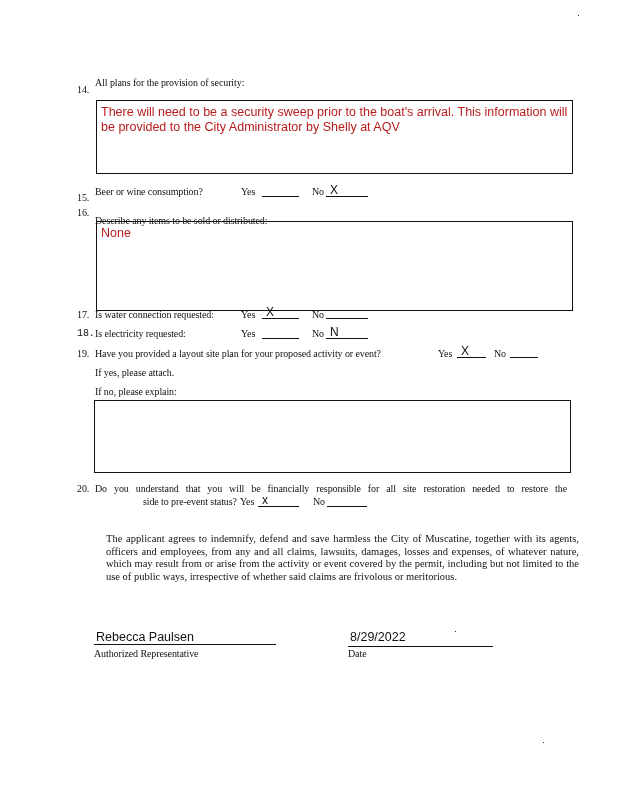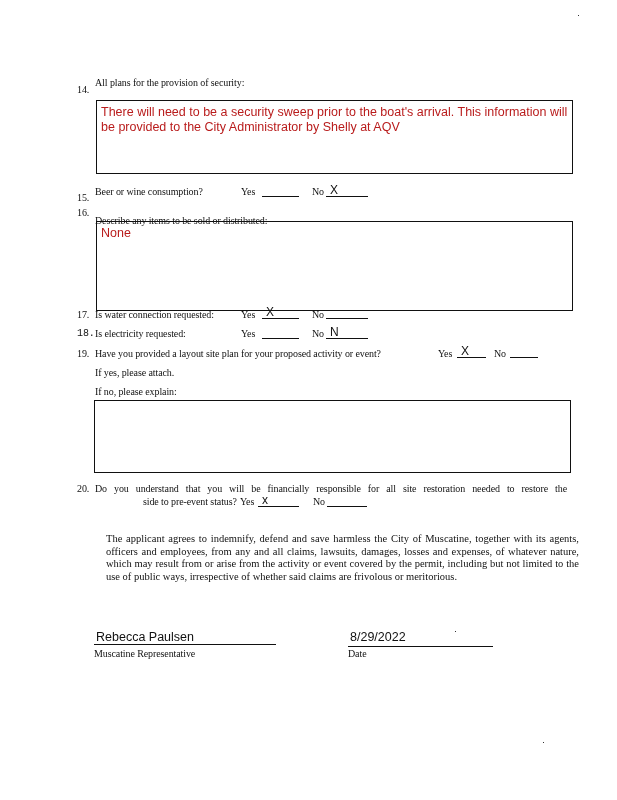--- a/index.html
+++ b/index.html
@@ -90,21 +90,21 @@
   <div class="blank" style="left:258px;top:495px;width:41px;">x</div>
   <span class="abs serif" style="left:313px;top:496px;">No</span>
   <div class="blank" style="left:327px;top:495px;width:40px;"></div>
 </div>
 
 <div class="para" style="top:533px;">The applicant agrees to indemnify, defend and save harmless the City of Muscatine, together with its agents, officers and employees, from any and all claims, lawsuits, damages, losses and expenses, of whatever nature, which may result from or arise from the activity or event covered by the permit, including but not limited to the use of public ways, irrespective of whether said claims are frivolous or meritorious.</div>
 
 <div>
   <span class="sigval" style="left:96px;top:630px;">Rebecca Paulsen</span>
   <div class="sigline" style="left:94px;top:630px;width:182px;"></div>
-  <span class="abs serif" style="left:94px;top:648px;">Muscatine Representative</span>
+  <span class="abs serif" style="left:94px;top:648px;">Authorized Representative</span>
 
   <span class="sigval" style="left:350px;top:630px;">8/29/2022</span>
   <div class="sigline" style="left:348px;top:632px;width:145px;"></div>
   <span class="abs serif" style="left:348px;top:648px;">Date</span>
 </div>
 
 <div class="dot" style="left:578px;top:15px;"></div>
 <div class="dot" style="left:455px;top:631px;"></div>
 <div class="dot" style="left:543px;top:742px;"></div>
 

